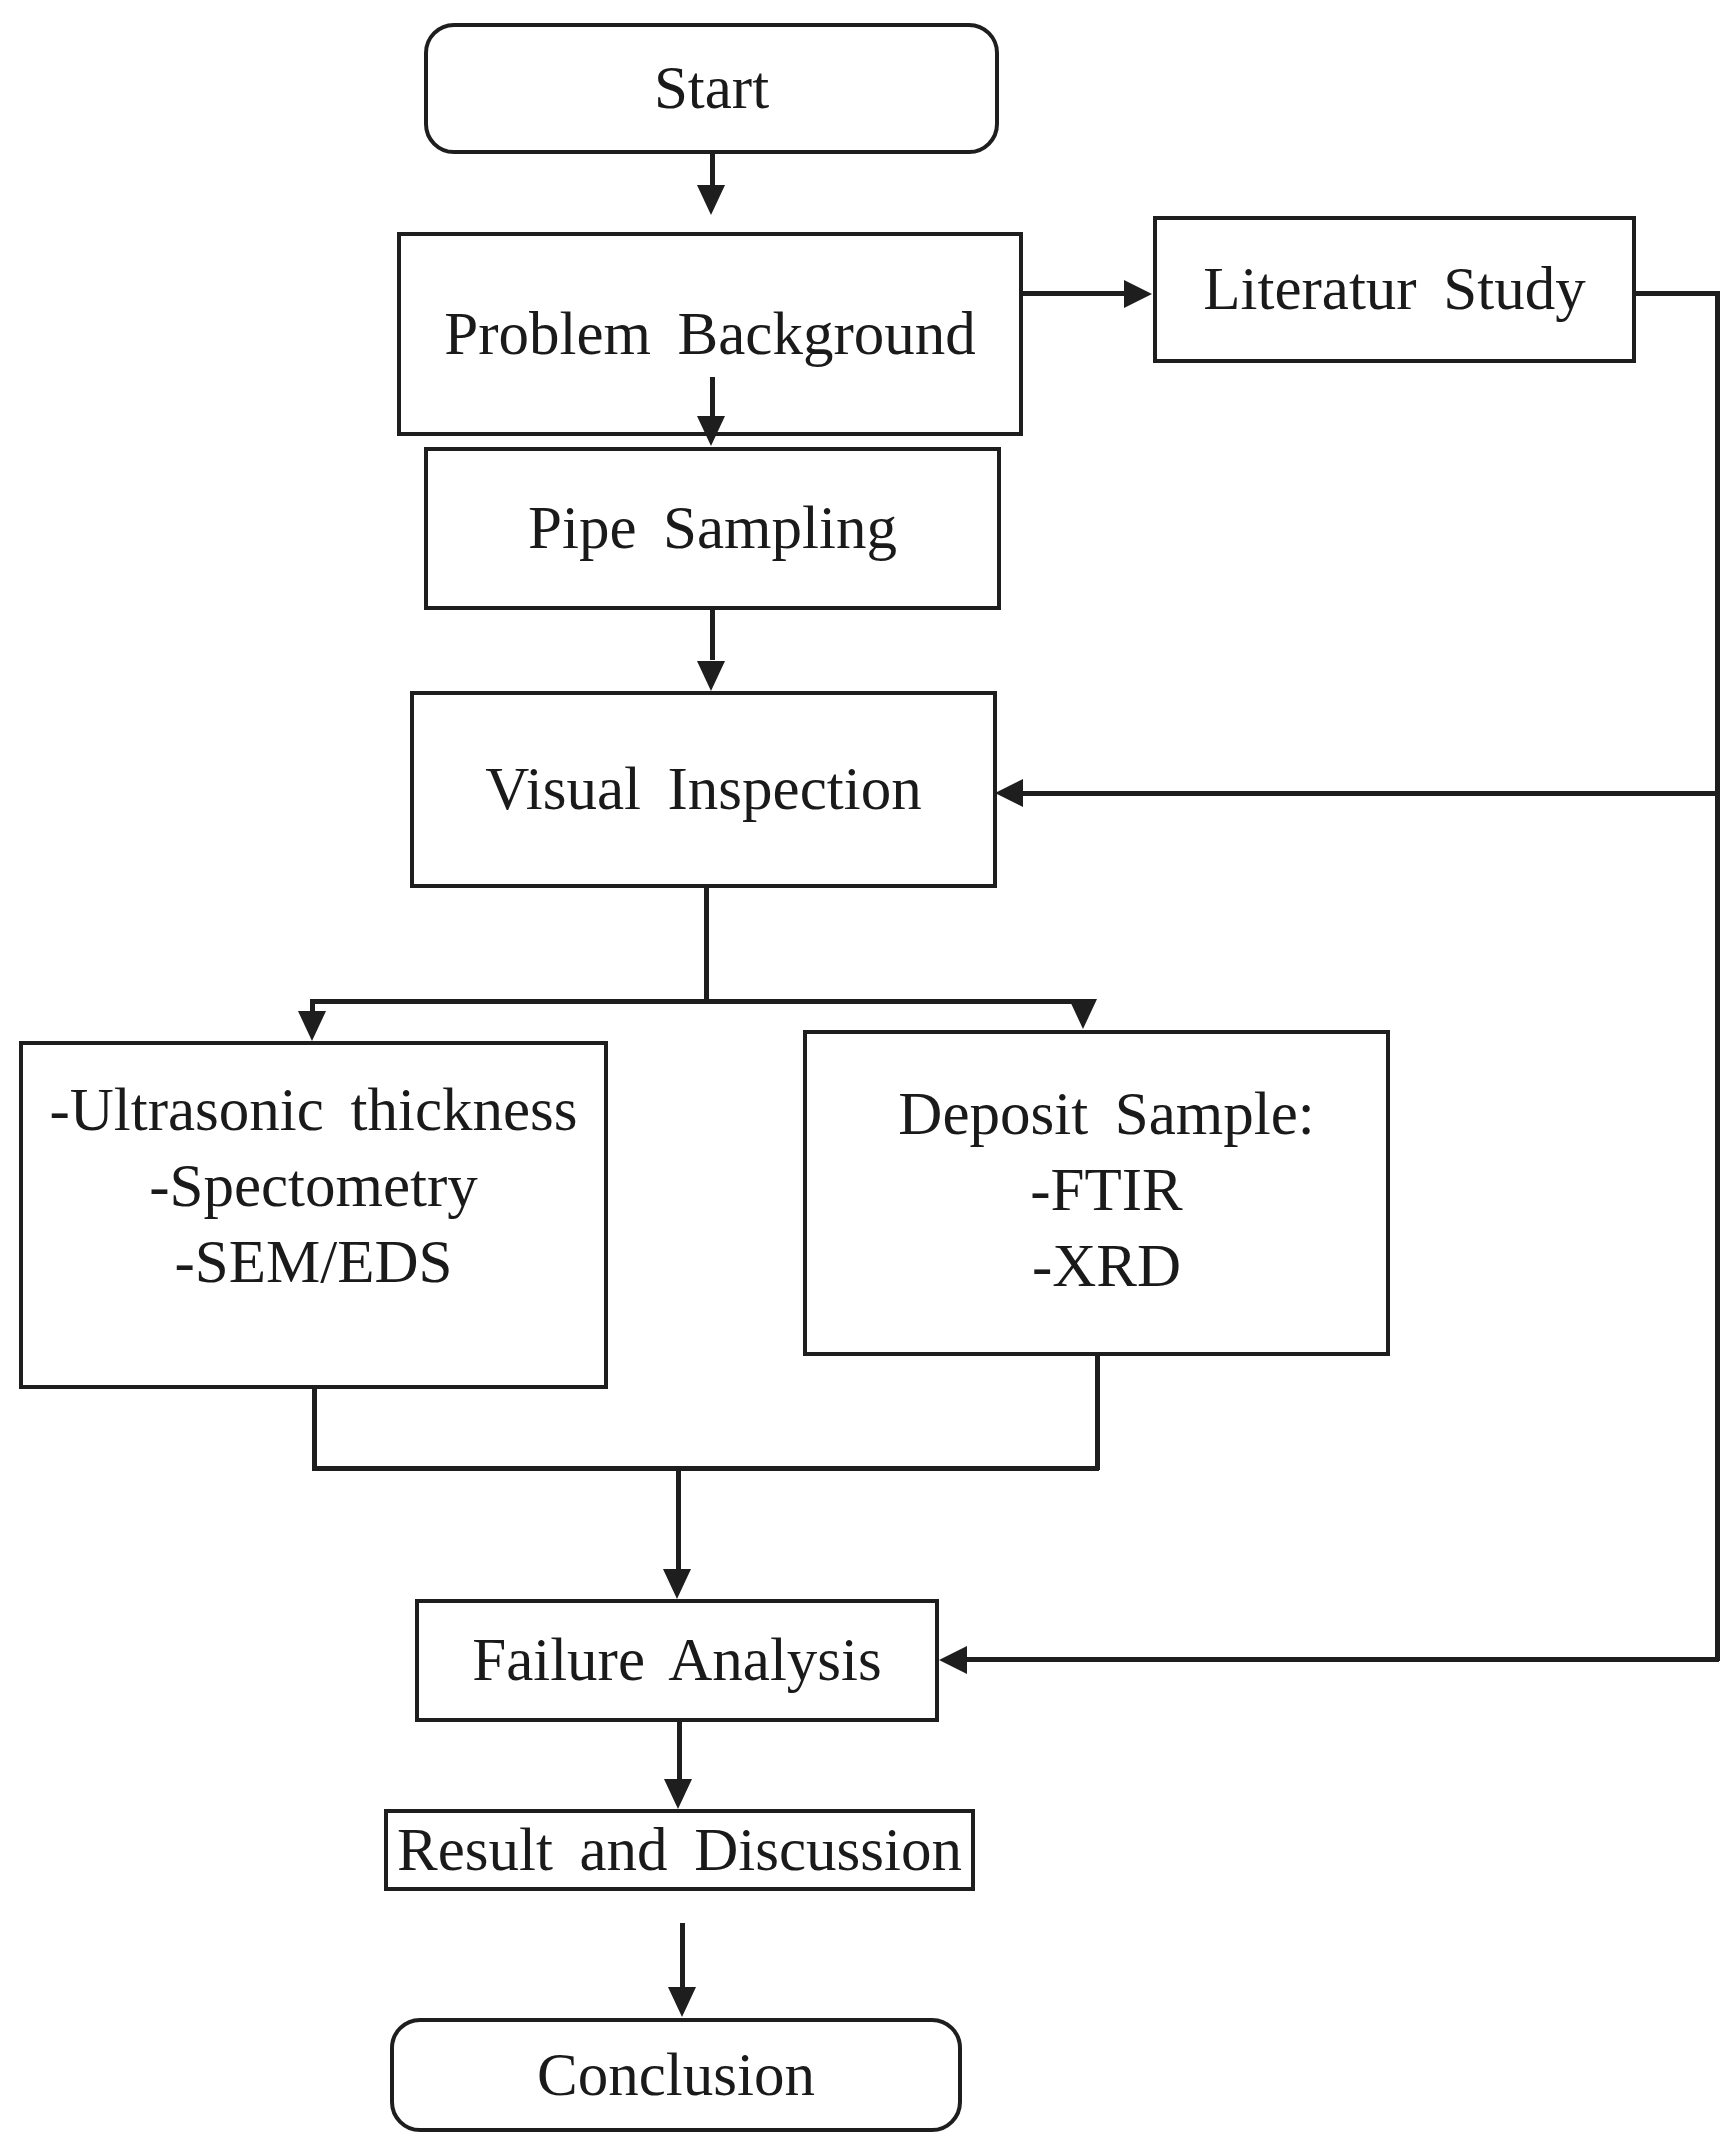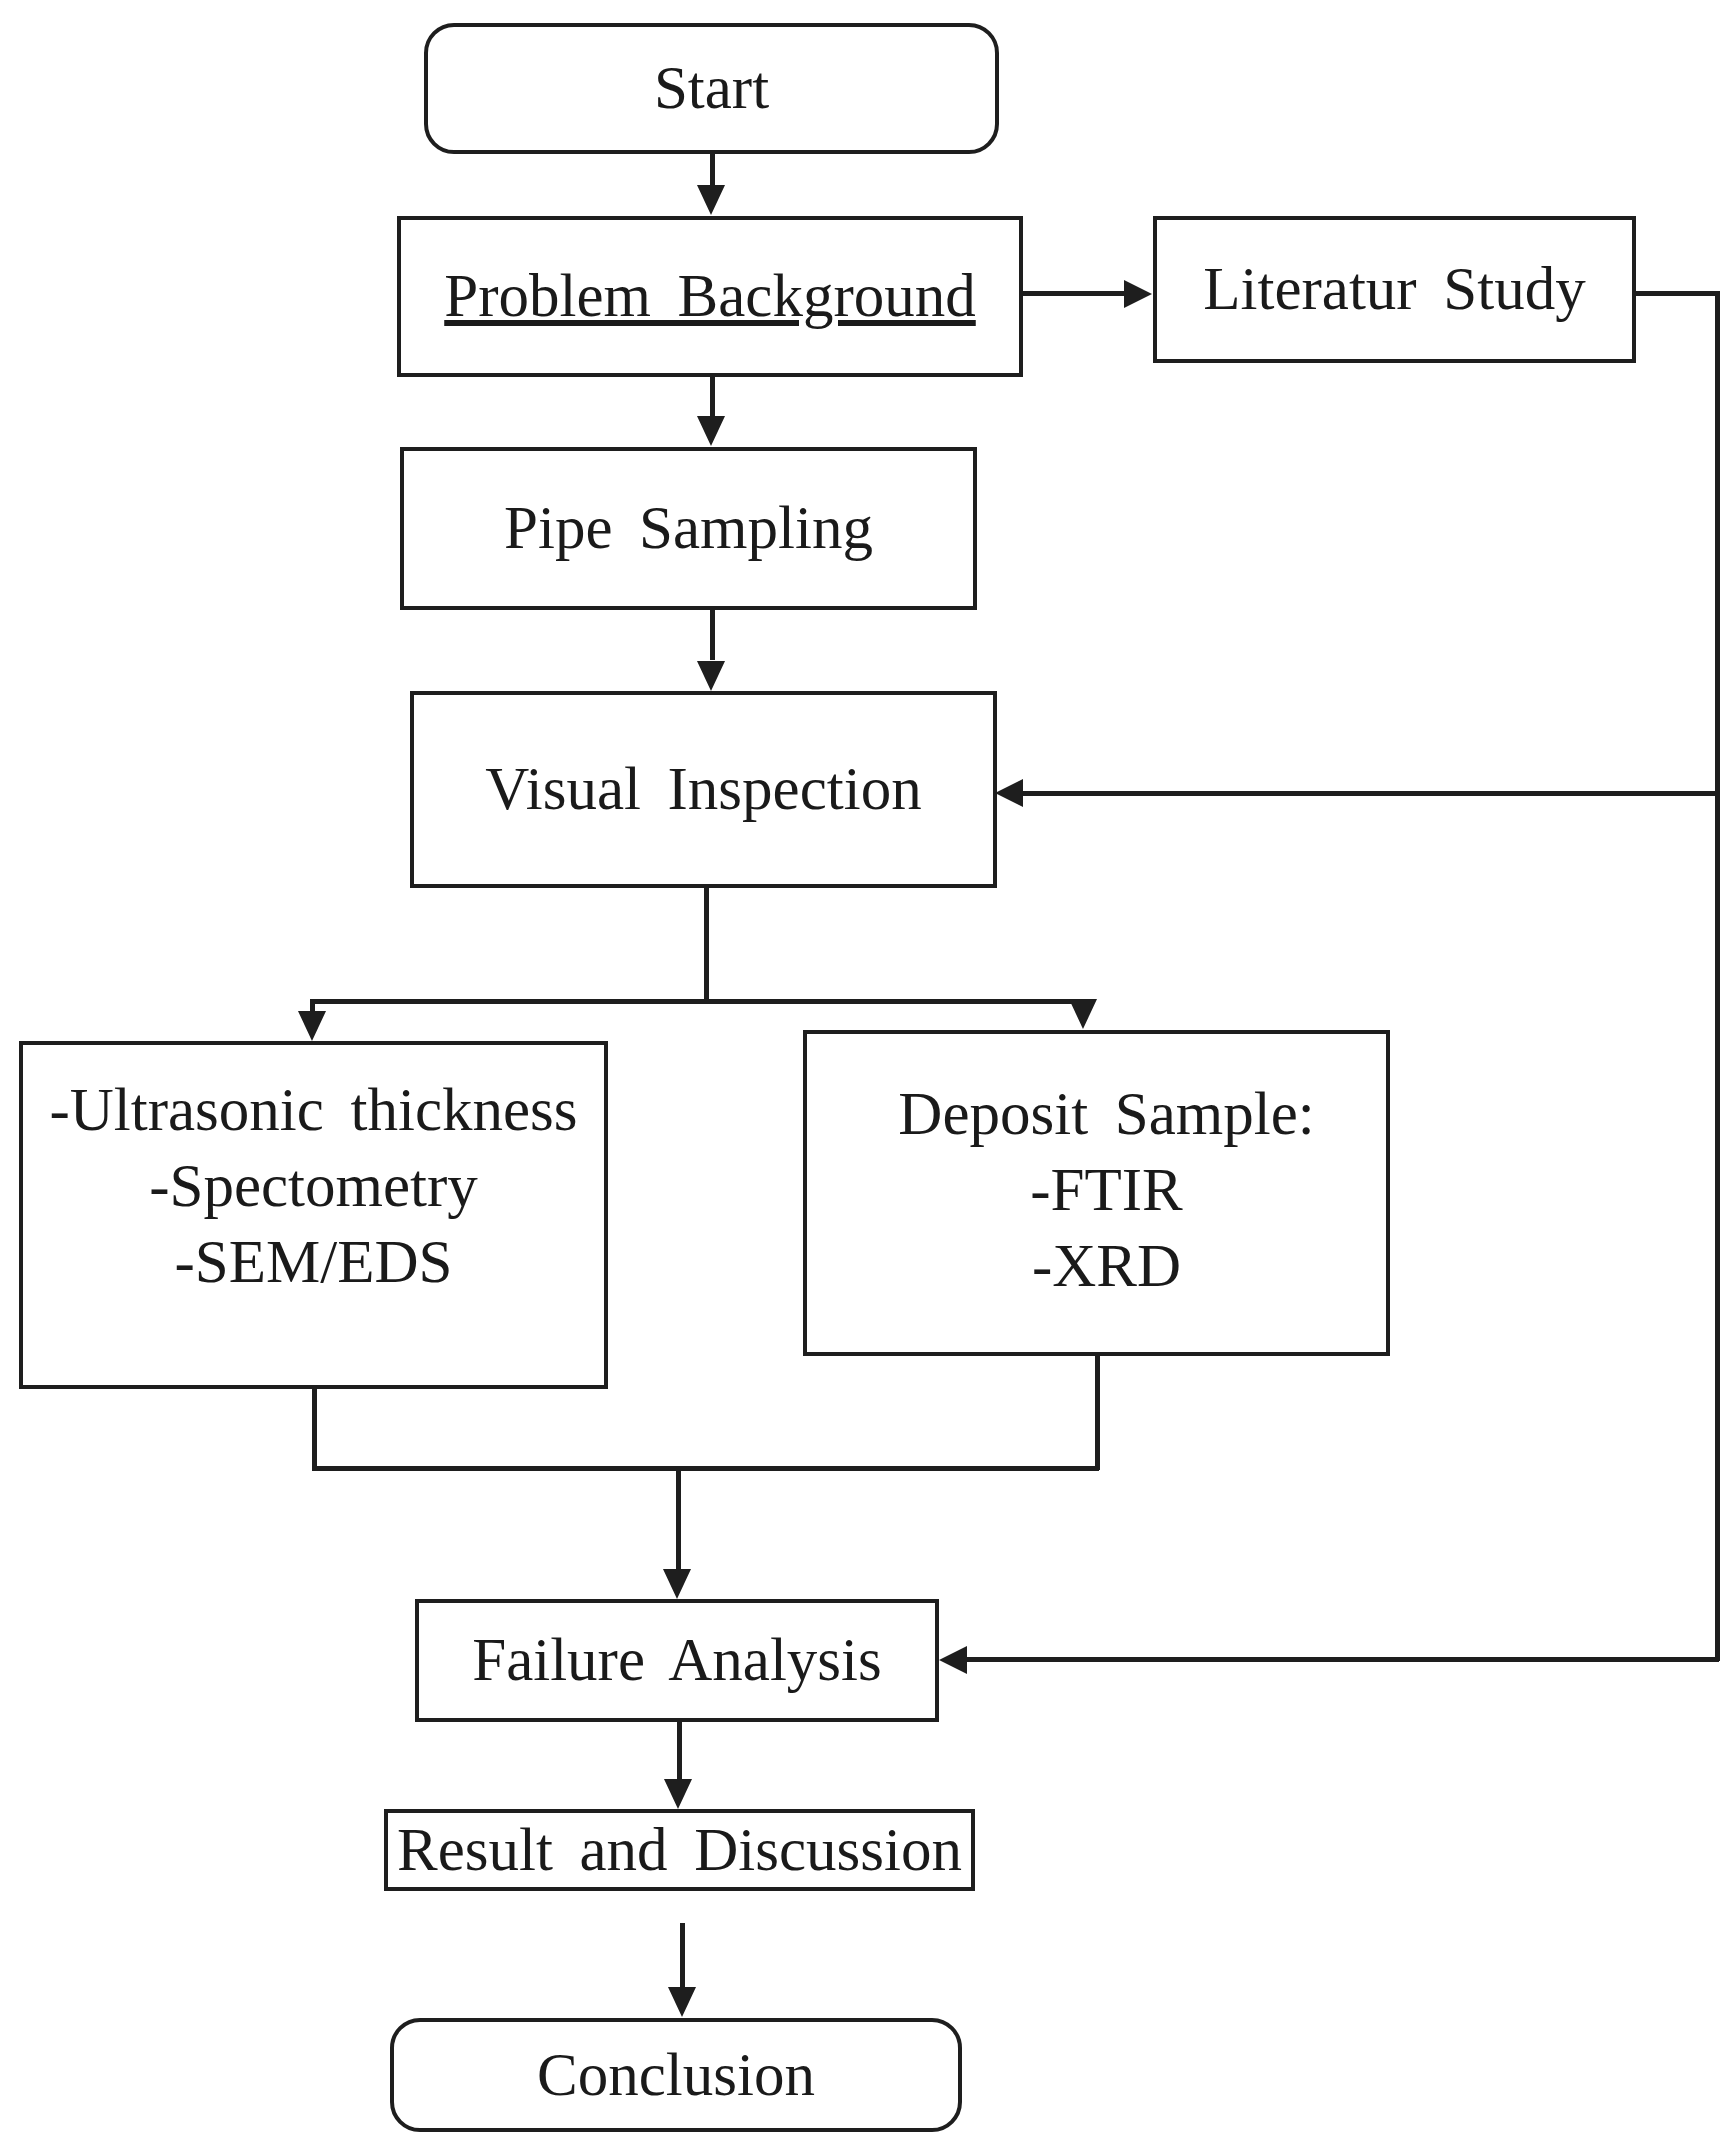--- a/index.html
+++ b/index.html
@@ -25,29 +25,29 @@
 </style>
 </head>
 <body>
 
 <div class="canvas">
 
   <div class="box rounded" style="left:424px;top:23px;width:575px;height:131px;">
     <span>Start</span>
   </div>
 
-  <div class="box" style="left:397px;top:216px;width:626px;height:161px;text-decoration:underline;">
+  <div class="box" style="left:397px;top:232px;width:626px;height:204px;">
     <span>Problem Background</span>
   </div>
 
   <div class="box" style="left:1153px;top:216px;width:483px;height:147px;">
     <span>Literatur Study</span>
   </div>
 
-  <div class="box" style="left:400px;top:447px;width:577px;height:163px;">
+  <div class="box" style="left:424px;top:447px;width:577px;height:163px;">
     <span>Pipe Sampling</span>
   </div>
 
   <div class="box" style="left:410px;top:691px;width:587px;height:197px;">
     <span>Visual Inspection</span>
   </div>
 
   <div class="box multi" style="left:19px;top:1041px;width:589px;height:348px;padding-top:26.5px;">
     <div class="ln">-Ultrasonic thickness</div>
     <div class="ln">-Spectometry</div>

